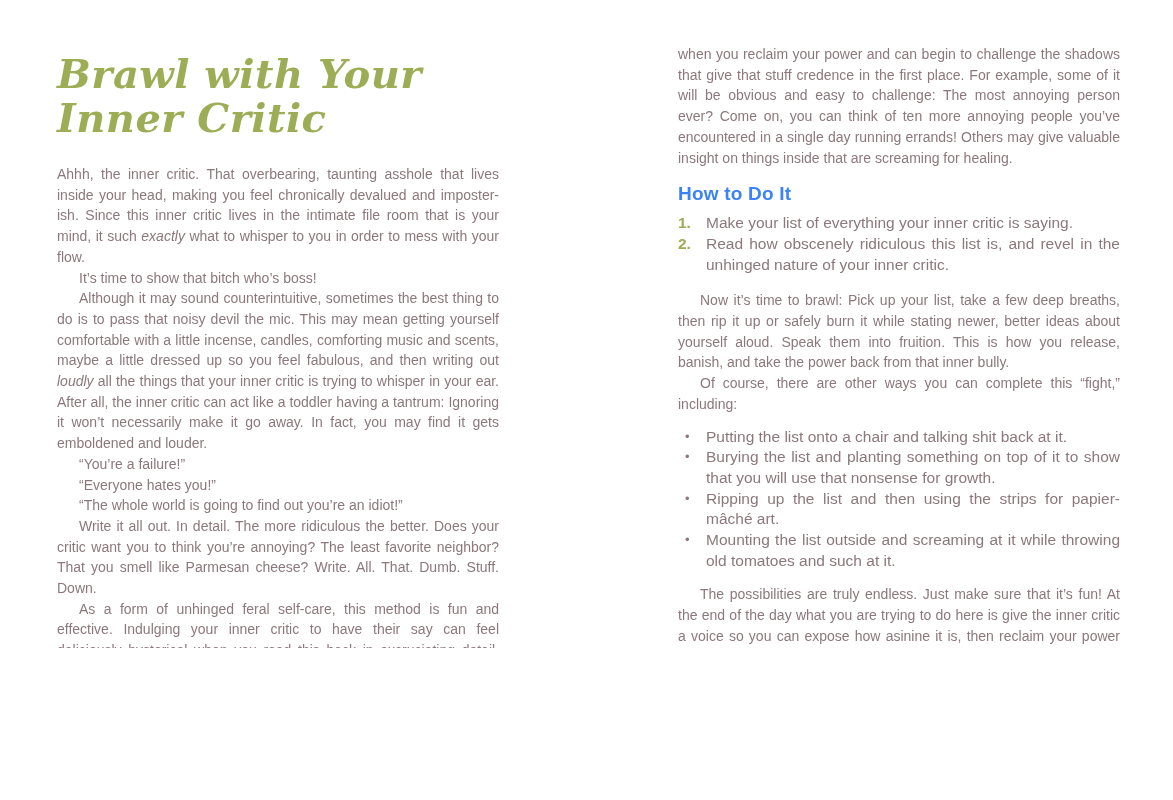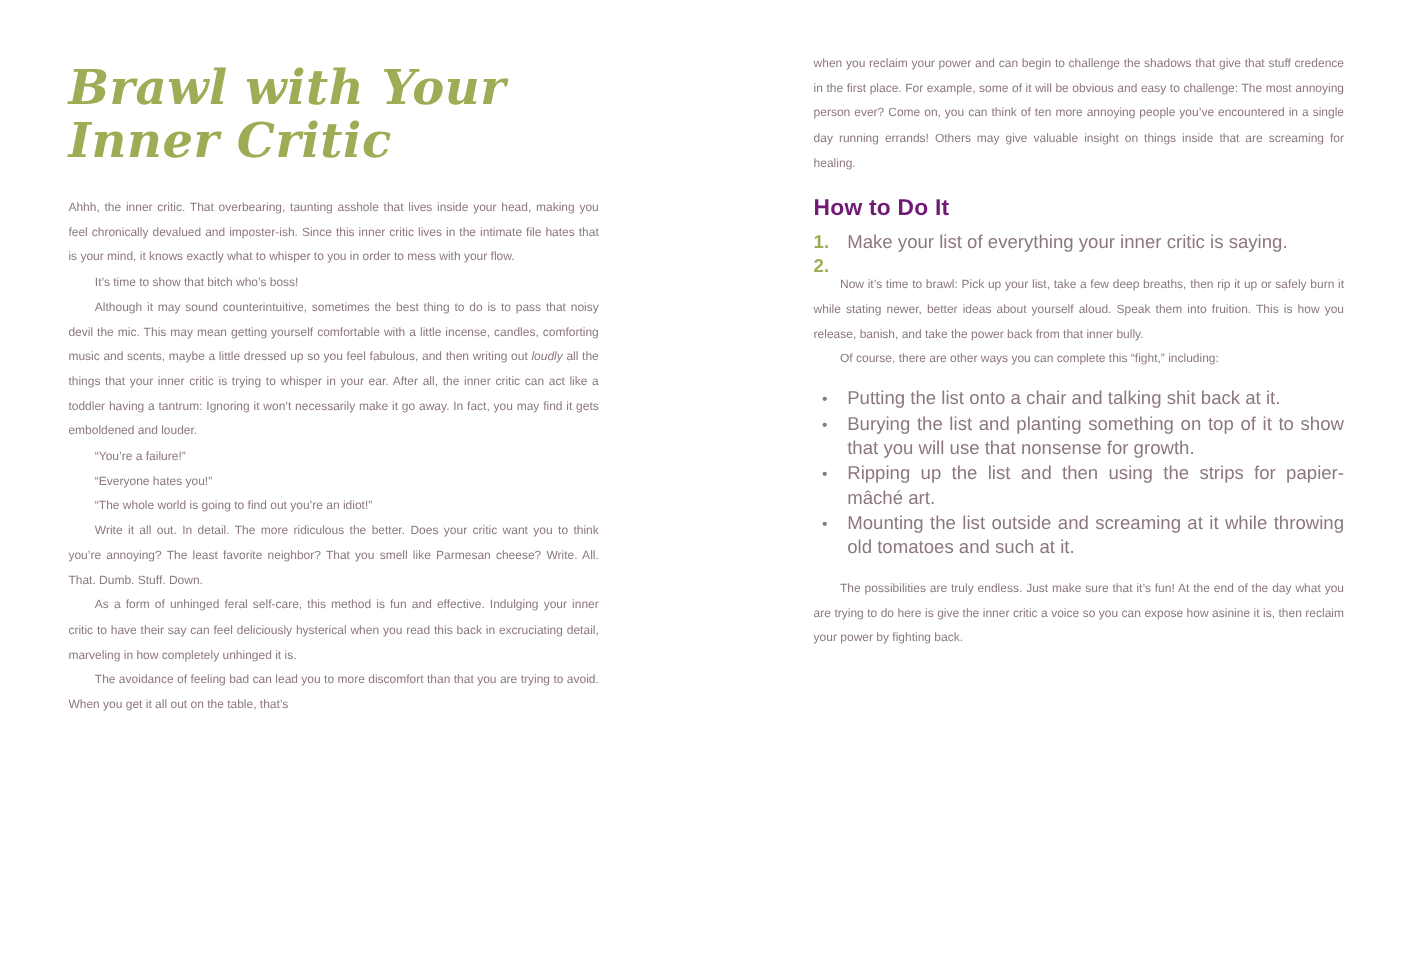--- a/index.html
+++ b/index.html
@@ -30,31 +30,31 @@
     color: #9cad55;
     font-size: 40px;
     line-height: 1.1;
     letter-spacing: 0.5px;
     margin: 6px 0 24px 0;
   }
 
   p.body-par {
     margin: 0;
     text-align: justify;
-    font-size: 10px;
+    font-size: 14px;
     line-height: 20.7px;
     color: #8c787c;
     -webkit-hyphens: auto;
     hyphens: auto;
   }
   p.indent { text-indent: 22px; }
 
   h2.howto-heading {
     font-family: "Liberation Sans", sans-serif;
-    color: #701a75;
+    color: #3b82f6;
     font-size: 19px;
     font-weight: 700;
     margin: 15px 0 8px 0;
     letter-spacing: 0.2px;
   }
 
   ol.num-list, ul.bullet-list {
     margin: 0;
     padding: 0;
     list-style: none;
@@ -103,21 +103,21 @@
 </head>
 <body>
 
 <div class="spread">
 
   <div class="page-col left">
     <h1 class="chapter-title">
       <span>Brawl with Your</span><br>
       <span>Inner Critic</span>
     </h1>
-    <p class="body-par"><span>Ahhh, the inner critic. That overbearing, taunting asshole that lives inside your head, making you feel chronically devalued and imposter-ish. Since this inner critic lives in the intimate file hates that is your mind, it knows </span><span style="">exactly</span><span> what to whisper to you in order to mess with your flow.</span></p>
+    <p class="body-par"><span>Ahhh, the inner critic. That overbearing, taunting asshole that lives inside your head, making you feel chronically devalued and imposter-ish. Since this inner critic lives in the intimate file room that is your mind, it such </span><span style="font-style: italic;">exactly</span><span> what to whisper to you in order to mess with your flow.</span></p>
     <p class="body-par indent">It’s time to show that bitch who’s boss!</p>
     <p class="body-par indent"><span>Although it may sound counterintuitive, sometimes the best thing to do is to pass that noisy devil the mic. This may mean getting yourself comfortable with a little incense, candles, comforting music and scents, maybe a little dressed up so you feel fabulous, and then writing out </span><span style="font-style: italic;">loudly</span><span> all the things that your inner critic is trying to whisper in your ear. After all, the inner critic can act like a toddler having a tantrum: Ignoring it won’t necessarily make it go away. In fact, you may find it gets emboldened and louder.</span></p>
     <p class="body-par indent">“You’re a failure!”</p>
     <p class="body-par indent">“Everyone hates you!”</p>
     <p class="body-par indent">“The whole world is going to find out you’re an idiot!”</p>
     <p class="body-par indent">Write it all out. In detail. The more ridiculous the better. Does your critic want you to think you’re annoying? The least favorite neighbor? That you smell like Parmesan cheese? Write. All. That. Dumb. Stuff. Down.</p>
     <p class="body-par indent">As a form of unhinged feral self-care, this method is fun and effective. Indulging your inner critic to have their say can feel deliciously hysterical when you read this back in excruciating detail, marveling in how completely unhinged it is.</p>
     <p class="body-par indent">The avoidance of feeling bad can lead you to more discomfort than that you are trying to avoid. When you get it all out on the table, that’s</p>
   </div>
 
@@ -126,20 +126,21 @@
 
     <h2 class="howto-heading">How to Do It</h2>
 
     <ol class="num-list">
       <li>
         <span class="num-marker">1.</span>
         <span>Make your list of everything your inner critic is saying.</span>
       </li>
       <li>
         <span class="num-marker">2.</span>
+        <span>Read how obscenely ridiculous this list is, and revel in the unhinged nature of your inner critic.</span>
       </li>
     </ol>
 
     <p class="body-par indent">Now it’s time to brawl: Pick up your list, take a few deep breaths, then rip it up or safely burn it while stating newer, better ideas about yourself aloud. Speak them into fruition. This is how you release, banish, and take the power back from that inner bully.</p>
     <p class="body-par indent">Of course, there are other ways you can complete this “fight,” including:</p>
 
     <ul class="bullet-list">
       <li>
         <span class="bullet-marker">•</span>
         <span>Putting the list onto a chair and talking shit back at it.</span>

